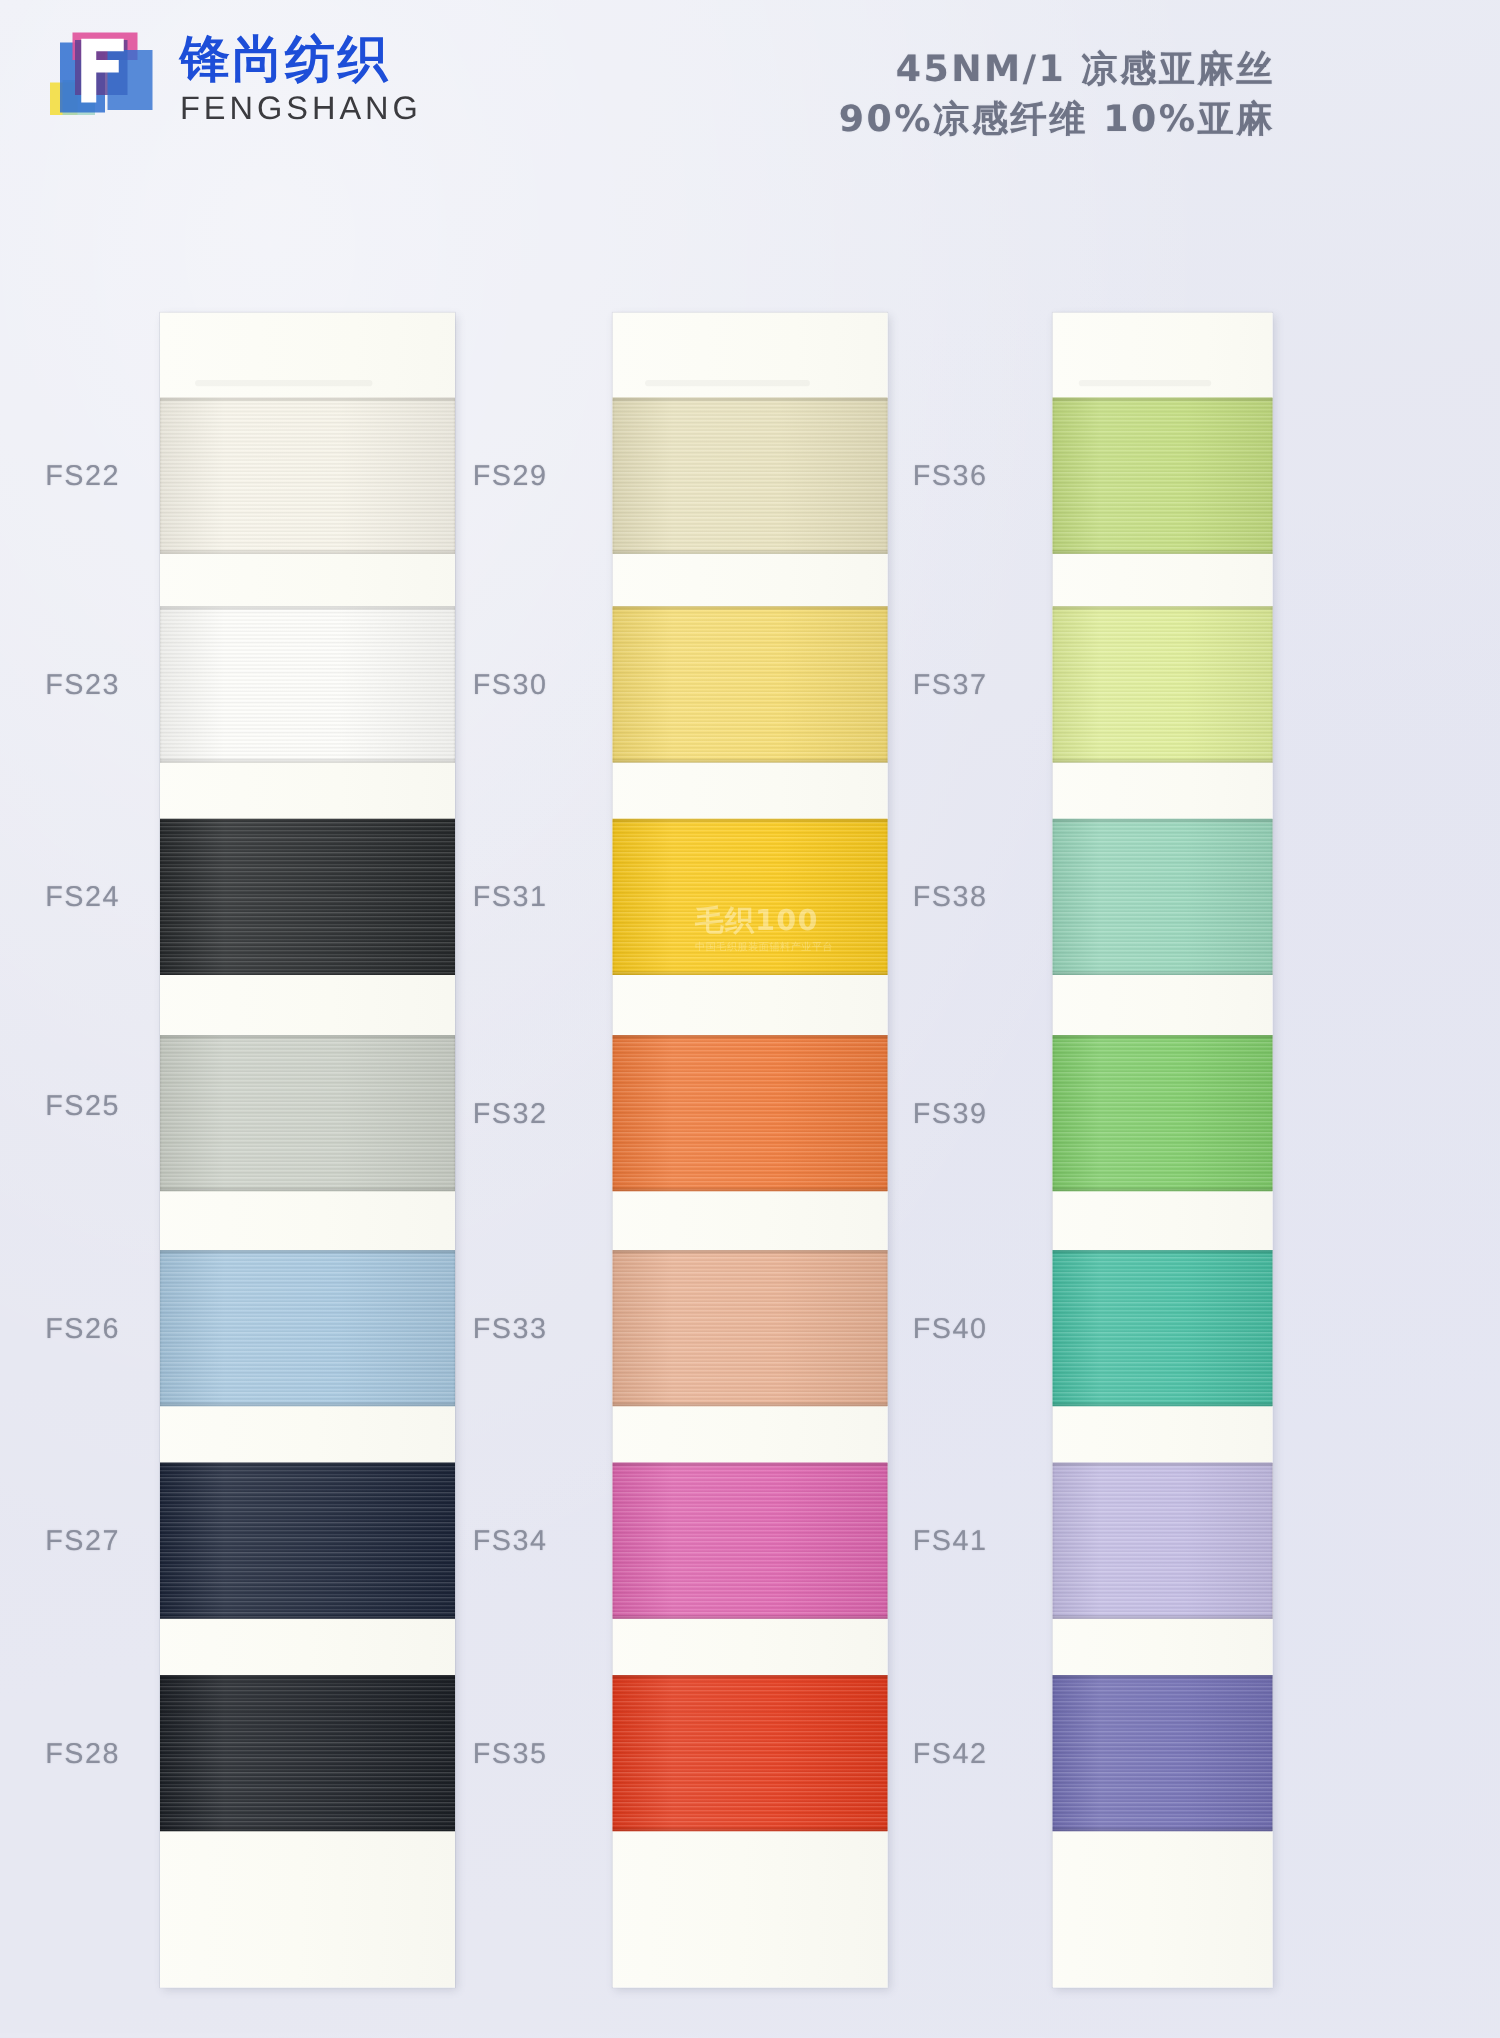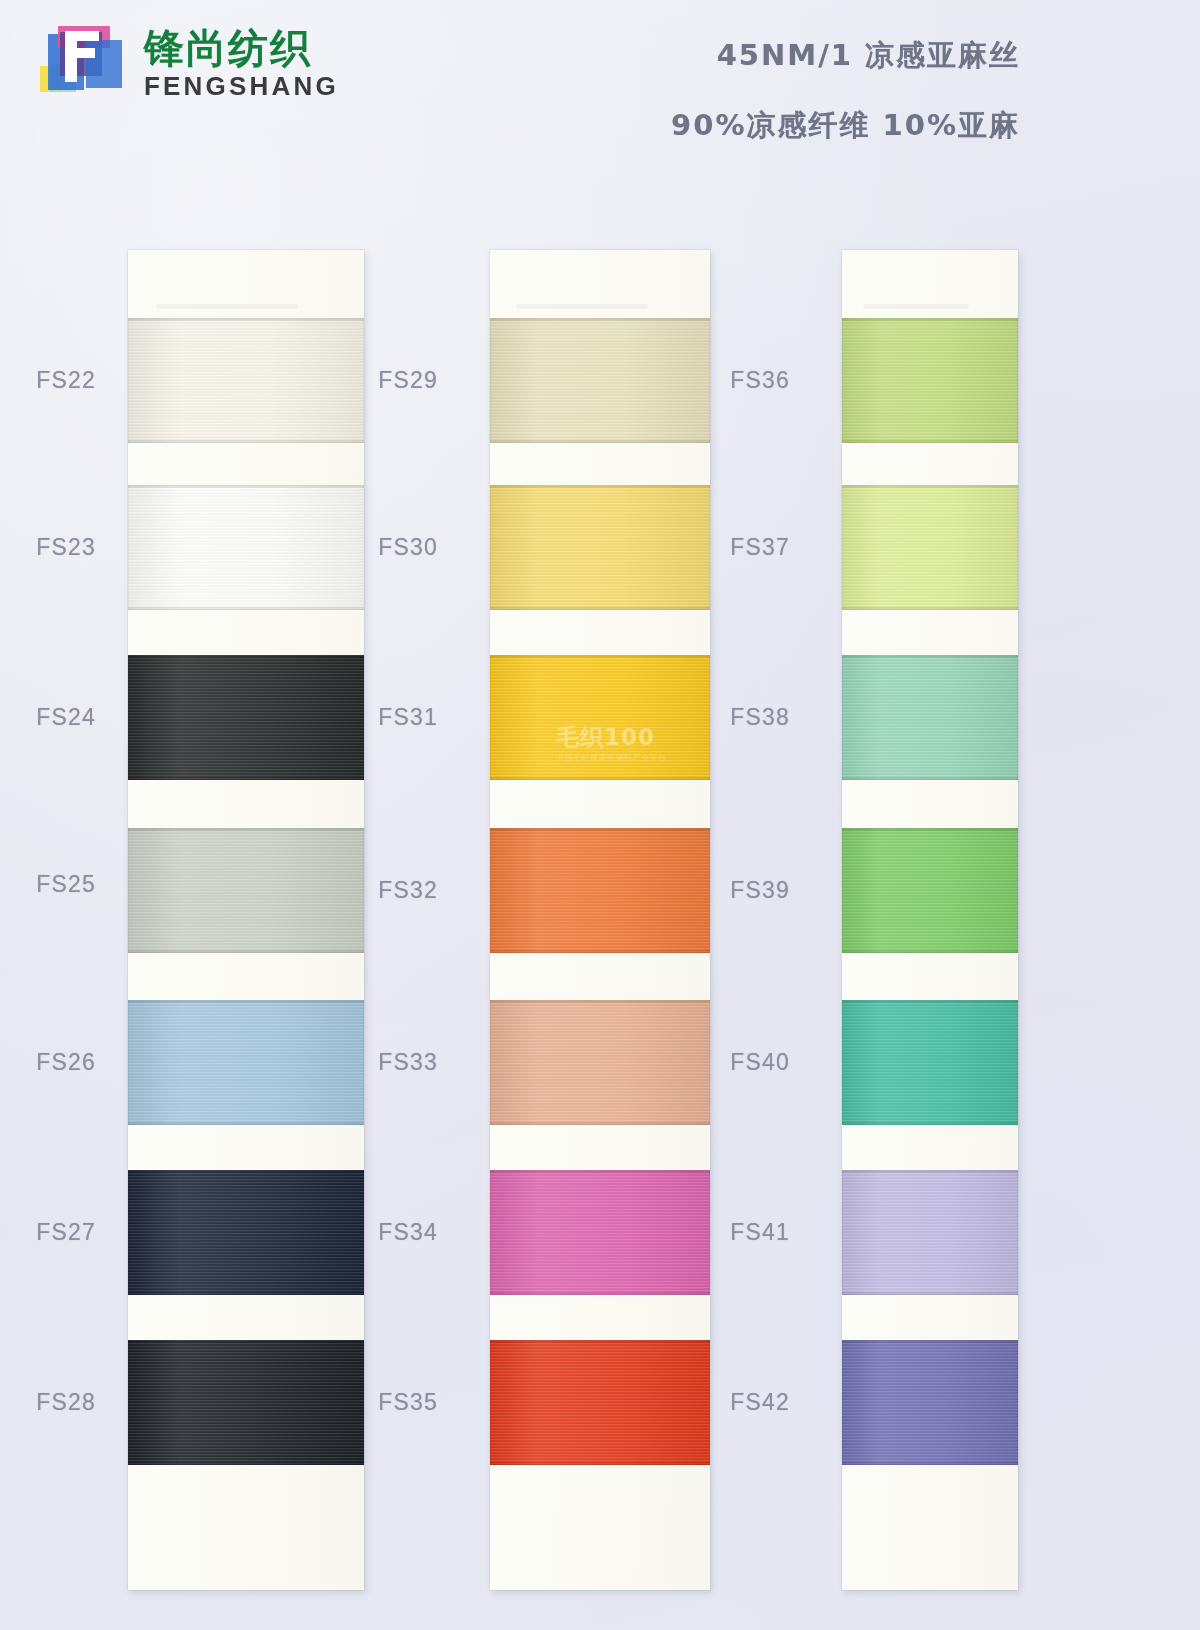--- a/index.html
+++ b/index.html
@@ -21,37 +21,37 @@
   }
 
   
   .header{position:absolute;left:0;top:0;width:1200px;height:180px;}
   .logo-wrap{position:absolute;left:38px;top:22px;display:flex;align-items:center;gap:14px;}
   .logo-mark{position:relative;width:92px;height:82px;flex:none;}
   .logo-mark svg{display:block;}
   .logo-text{display:flex;flex-direction:column;justify-content:center;line-height:1;}
   .logo-cn{
     font-family:"DejaVu Sans","Liberation Sans",sans-serif;
-    font-size:40px;font-weight:700;color:#15803d;letter-spacing:2px;
+    font-size:40px;font-weight:700;color:#1d4ed8;letter-spacing:2px;
   }
   .logo-en{
-    font-size:26px;font-weight:700;color:#3b3b3f;letter-spacing:3.2px;
+    font-size:26px;font-weight:400;color:#3b3b3f;letter-spacing:3.2px;
     margin-top:5px;font-family:"Liberation Sans",sans-serif;
   }
 
   .spec{
     position:absolute;left:380px;top:36px;width:640px;
     text-align:right;color:#6f7486;
   }
   .spec-line{
     font-family:"DejaVu Sans","Liberation Sans",sans-serif;
     font-size:29px;font-weight:700;letter-spacing:2px;
     text-shadow:0 0 1px rgba(120,125,145,.35);
   }
-  .spec-line + .spec-line{margin-top:30px;}
+  .spec-line + .spec-line{}
 
   
   .board{position:absolute;left:0;top:0;width:1200px;height:1630px;}
   .column{position:absolute;top:250px;height:1340px;}
   .col-1{left:128px;width:236px;}
   .col-2{left:490px;width:220px;}
   .col-3{left:842px;width:176px;}
 
   .card{
     position:absolute;left:0;top:0;width:100%;height:100%;

